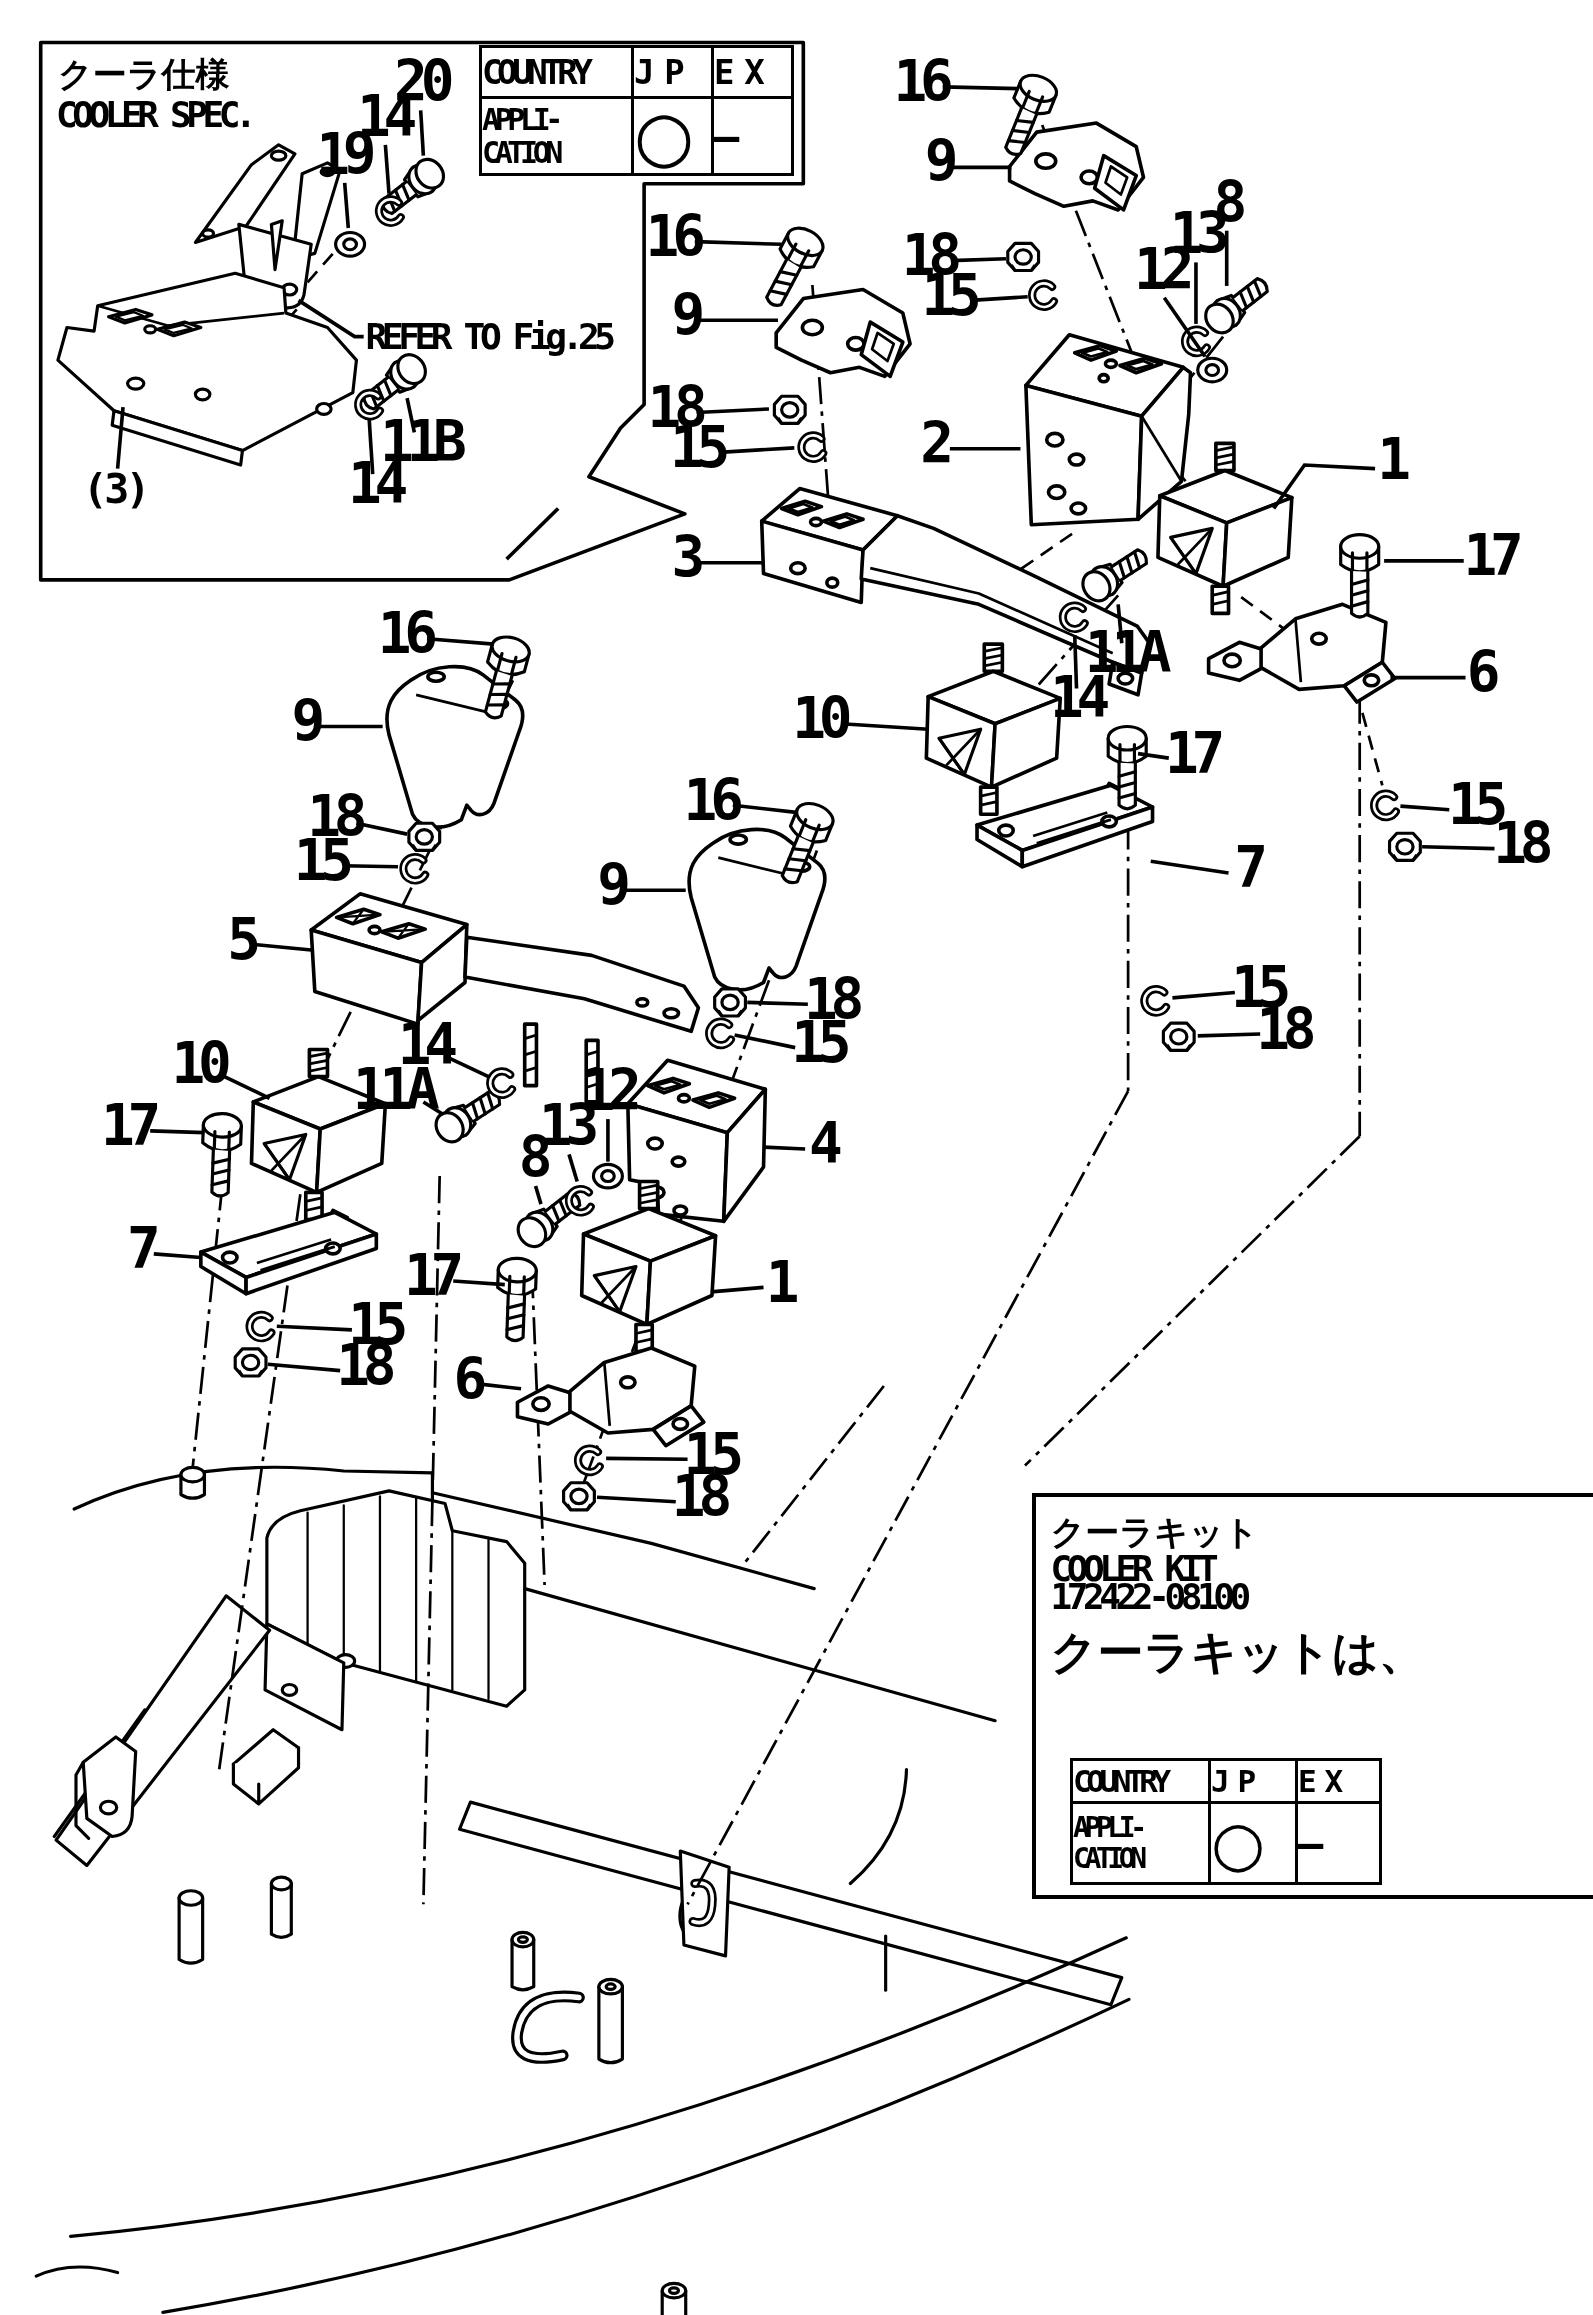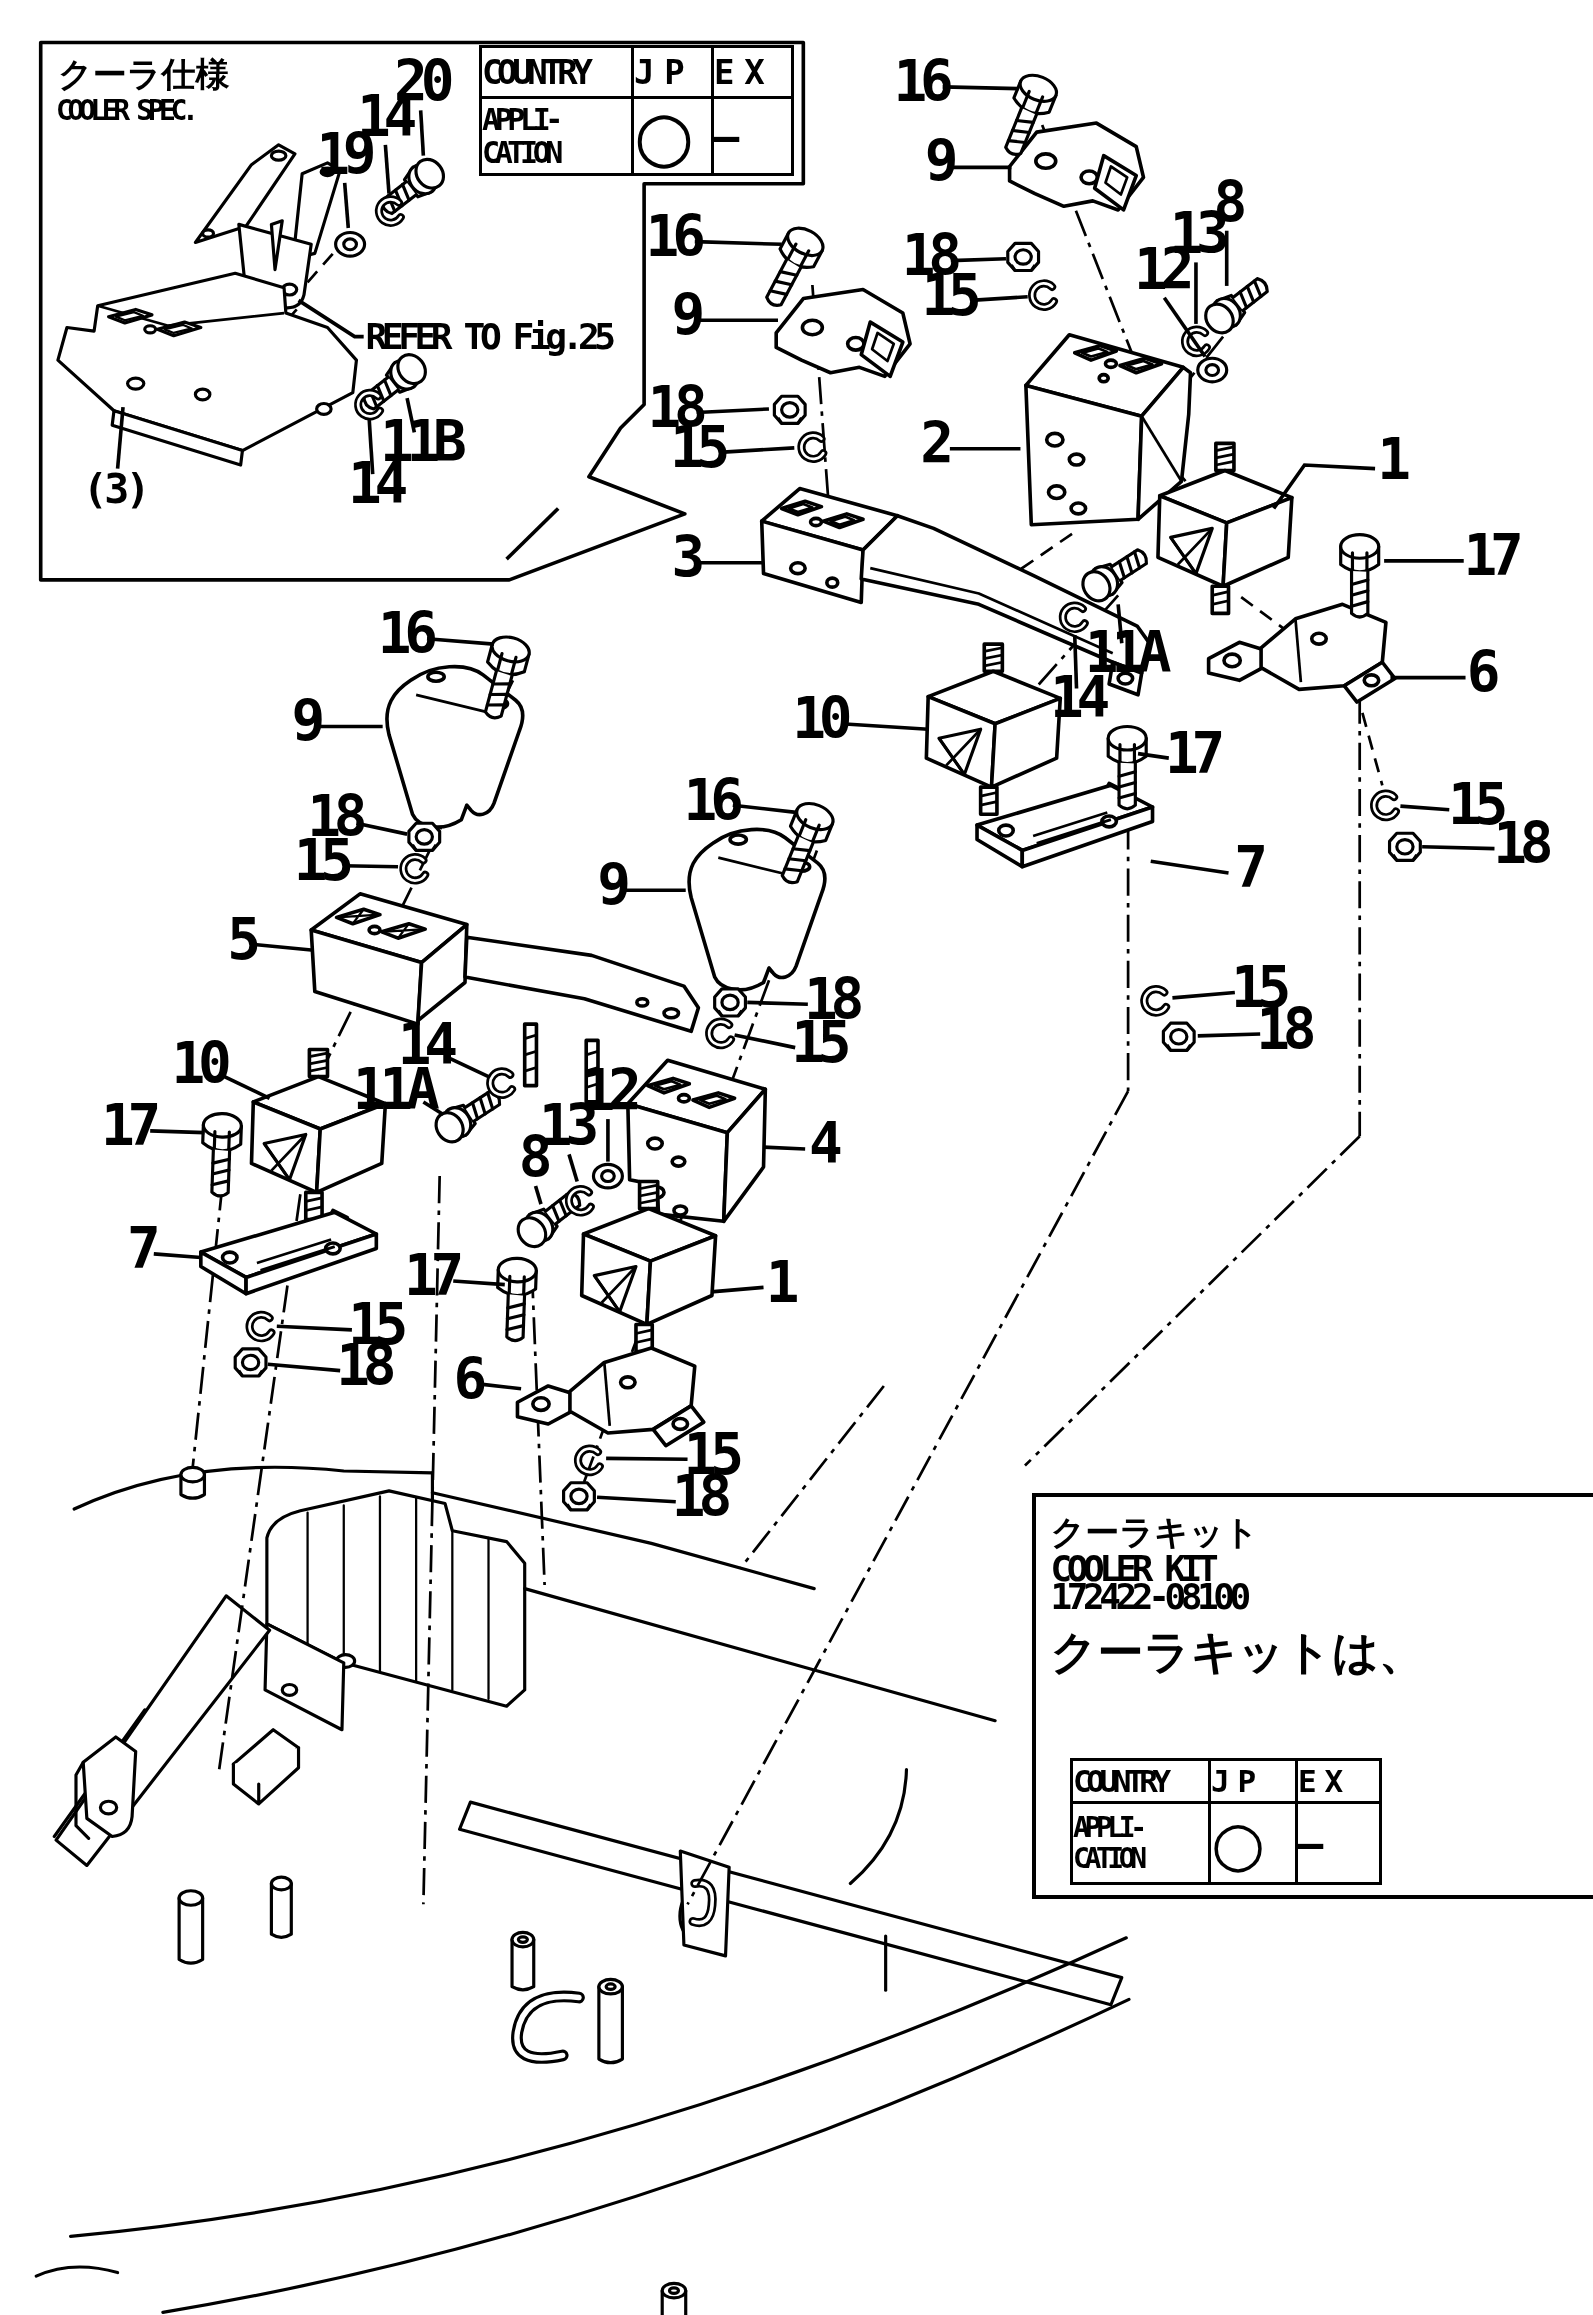--- a/index.html
+++ b/index.html
@@ -4,21 +4,21 @@
 <style>
   html,body{margin:0;padding:0;background:#fff;}
   #page{position:relative;width:1594px;height:2316px;background:#fff;overflow:hidden;
         font-family:"DejaVu Sans Mono","Liberation Mono",monospace;}
   #drawing{position:absolute;left:0;top:0;}
   .callout-text{font-family:"DejaVu Sans Mono","Liberation Mono",monospace;font-weight:bold;fill:#000;}
   .overlay{position:absolute;color:#000;}
   .ja{font-family:"DejaVu Sans","Liberation Sans",sans-serif;font-weight:bold;}
   .en{font-family:"DejaVu Sans Mono","Liberation Mono",monospace;font-weight:bold;letter-spacing:-5.4px;}
   .spec-title-ja{left:58px;top:52px;font-size:34px;}
-  .spec-title-en{left:56px;top:94px;font-size:28px;}
+  .spec-title-en{left:56px;top:94px;font-size:36px;}
   table.app{position:absolute;border-collapse:collapse;table-layout:fixed;}
   table.app td{border:3.6px solid #000;text-align:left;vertical-align:middle;padding:0;}
   #app-table-top{left:479px;top:45px;}
   #app-table-top td{height:48px;}
   #app-table-top tr.body td{height:74px;}
   #app-table-bottom{left:1070px;top:1758px;}
   #app-table-bottom td{height:40px;}
   #app-table-bottom tr.body td{height:78px;}
   .hdr{font-size:34px;}
   .hdr-sm{font-size:31px;}

